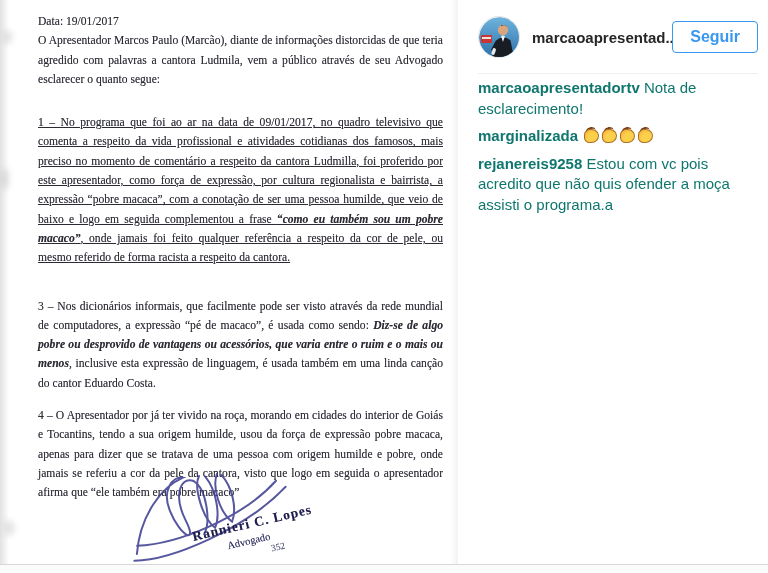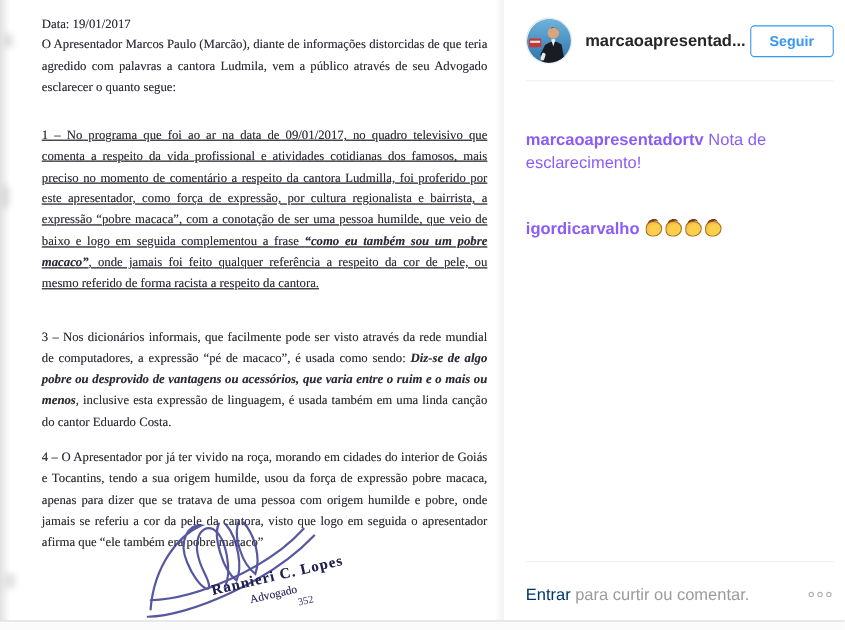--- a/index.html
+++ b/index.html
@@ -50,30 +50,30 @@
   .ig-panel { position:relative; width:298px; height:573px; background:#fff;
     display:flex; flex-direction:column; padding:0 10px 0 8px; color:#262626; }
 
   .ig-header { display:flex; align-items:center; padding:16px 0 15px 0;
     border-bottom:1px solid #efefef; }
   .avatar { width:42px; height:42px; border-radius:50%; overflow:hidden; flex:0 0 42px;
     border:1px solid #e5e5e5; cursor:pointer; }
   .ig-username { margin-left:12px; font-size:15px; font-weight:bold; color:#262626;
     white-space:nowrap; overflow:hidden; cursor:pointer; }
   .follow-btn { margin-left:auto; background:#fff; color:#3897f0; font-weight:bold;
-    font-size:13px; border:1.5px solid #3897f0; border-radius:4px; padding:6px 17px;
+    font-size:16px; border:1.5px solid #3897f0; border-radius:4px; padding:6px 17px;
     cursor:pointer; font-family:"Liberation Sans", sans-serif; }
 
   .likes-row { display:flex; justify-content:space-between; align-items:baseline;
     padding:13px 0 9px 0; }
   .likes { font-size:15px; font-weight:bold; color:#262626; cursor:pointer; }
   .timestamp { font-size:14px; color:#9b9b9b; }
 
   .comments { flex:1 1 auto; overflow:hidden; padding-top:4px; }
-  .comment { font-size:15px; line-height:20.5px; margin-bottom:7px; color:#8b5cf6;margin-top:40px; }
+  .comment { font-size:15px; line-height:20.5px; margin-bottom:7px; color:#0f766e; }
   .c-user { font-weight:bold; cursor:pointer; }
 
   .clap { display:inline-block; width:15px; height:14px; margin:0 1.5px -2px 1.5px;
     border-radius:46% 54% 58% 42%; position:relative;
     background:radial-gradient(circle at 62% 68%, #fdd04b 45%, #f2a93b 100%);
     border:1px solid #a8701c; }
   .clap::before { content:""; position:absolute; top:-3px; left:1px; width:10px; height:6px;
     border-radius:50%; border-top:2px solid #7c3d12; transform:rotate(-12deg); }
 
   .ig-footer { border-top:1px solid #efefef; padding:21px 0 24px 0;
@@ -151,30 +151,25 @@
       <button class="follow-btn">Seguir</button>
     </div>
 
 
     <div class="comments">
       <div class="comment">
         <span class="c-user">marcaoapresentadortv</span>
         <span class="c-text">Nota de esclarecimento!</span>
       </div>
       <div class="comment">
-        <span class="c-user">igordicarvalho</span>
+        <span class="c-user">marginalizada</span>
         <span class="c-text"><span class="clap"></span><span class="clap"></span><span class="clap"></span><span class="clap"></span></span>
+      </div>
+      <div class="comment">
+        <span class="c-user">rejanereis9258</span>
+        <span class="c-text">Estou com vc pois acredito que não quis ofender a moça assisti o programa.a</span>
       </div>
     </div>
 
-    <div class="ig-footer">
-      <span class="login-link">Entrar</span>
-      <span class="login-rest">para curtir ou comentar.</span>
-      <span class="more-btn">
-        <span class="dot"></span>
-        <span class="dot"></span>
-        <span class="dot"></span>
-      </span>
-    </div>
   </div>
 
   <div class="bottom-edge"></div>
 </div>
 
 </body></html>

